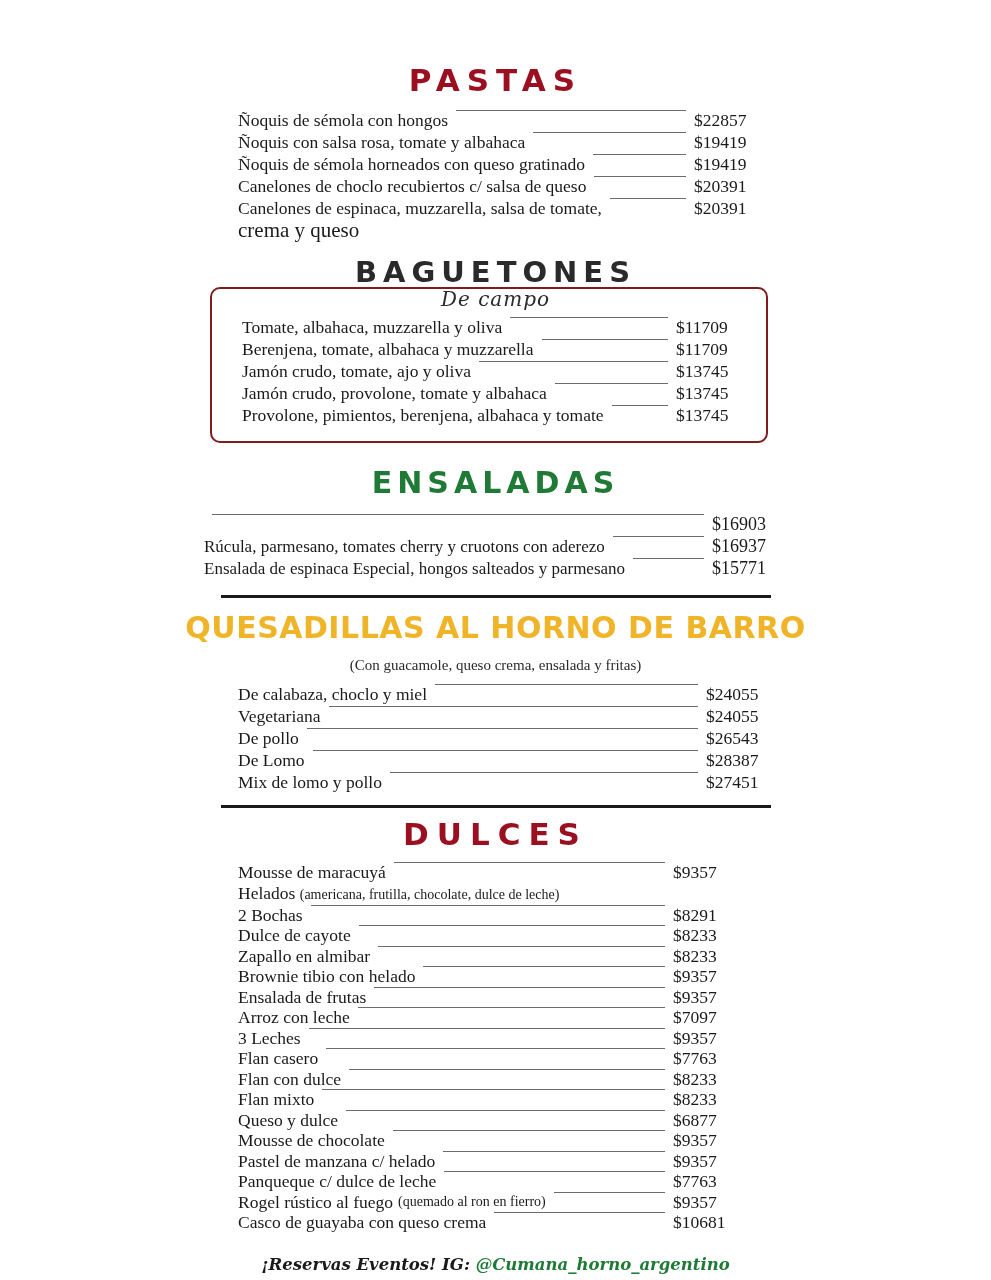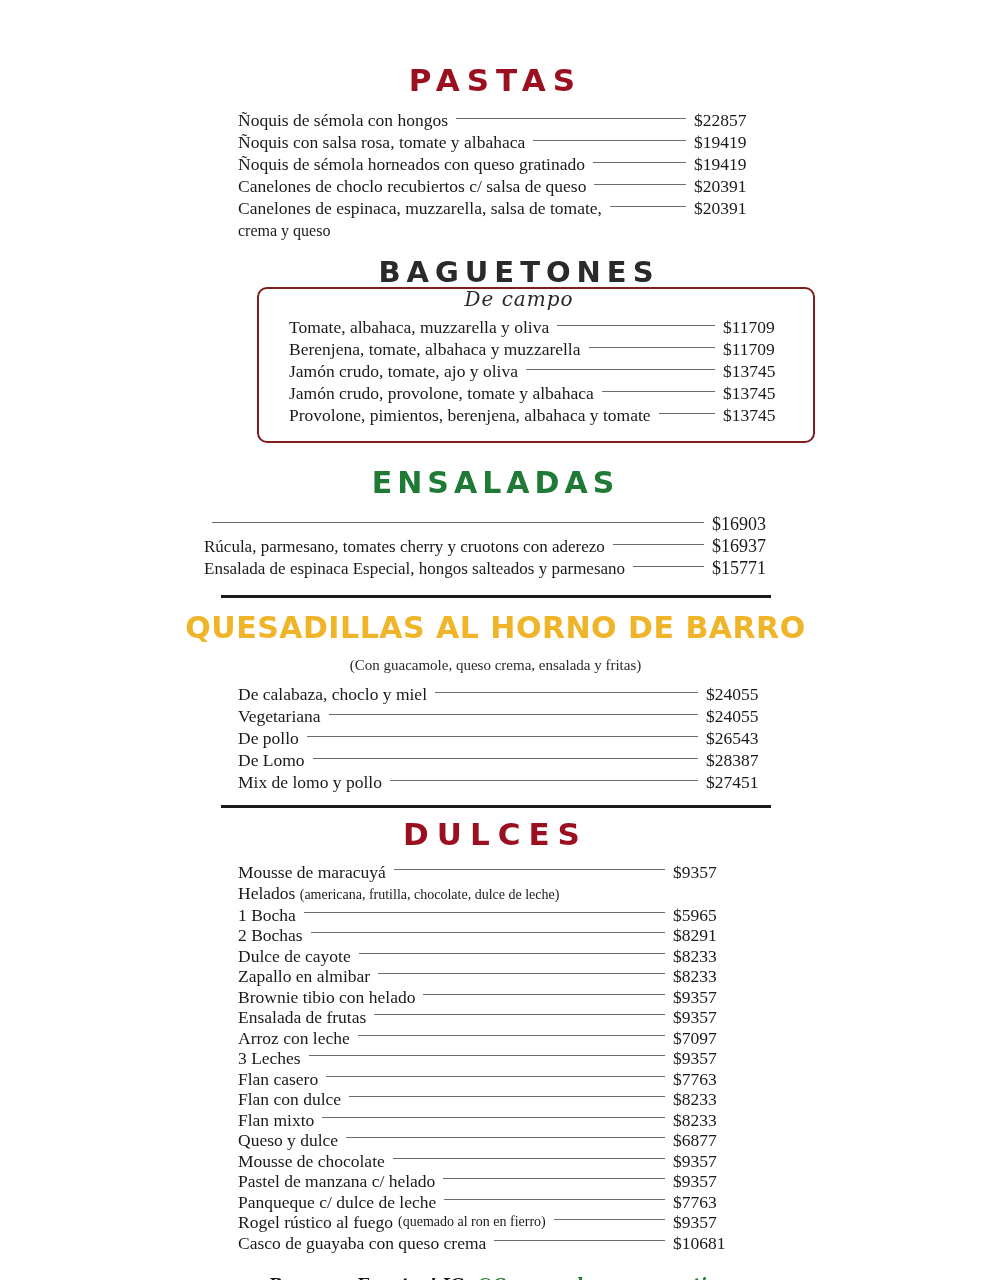--- a/index.html
+++ b/index.html
@@ -78,21 +78,21 @@
   }
 
   
   .items {
     margin: 0;
     padding: 0;
     list-style: none;
   }
   .row {
     display: flex;
-    align-items: center;
+    align-items: flex-start;
     font-size: 17.5px;
     line-height: 21px;
     padding: 0;
     margin: 0 0 1px 0;
   }
   .row .name {
     white-space: nowrap;
   }
   .row .dots {
     flex: 1 1 auto;
@@ -104,35 +104,34 @@
   .row .price {
     white-space: nowrap;
     text-align: left;
     min-width: 74px;
     font-size: 17.5px;
   }
   .row .note {
     font-size: 14px;
   }
   .cont-line {
-    font-size: 16px;
+    font-size: 21px;
     line-height: 21px;
   }
 
   
   .block-pastas {
     width: 530px;
     margin-left: 238px;
     margin-top: 12px;
   }
   .block-pastas .price { min-width: 0; width: 74px; }
 
   .baguetones-wrap {
     margin-top: 14px;
-    padding-left: 47px;
   }
   .baguetones-box {
     border: 2px solid #7f1d1d;
     border-radius: 10px;
     width: 558px;
     margin-left: 210px;
     margin-top: -24px;
     padding: 28px 16px 14px 30px;
     box-sizing: border-box;
     position: relative;
@@ -321,25 +320,20 @@
     <li class="row">
       <span class="name">Mousse de maracuyá</span>
       <span class="dots"></span>
       <span class="price">$9357</span>
     </li>
     <li class="helados-line">
       <span>Helados</span>
       <span class="note">(americana, frutilla, chocolate, dulce de leche)</span>
     </li>
     <li class="row">
-      <span class="name">1 Bocha</span>
-      <span class="dots"></span>
-      <span class="price">$5965</span>
-    </li>
-    <li class="row">
       <span class="name">2 Bochas</span>
       <span class="dots"></span>
       <span class="price">$8291</span>
     </li>
     <li class="row">
       <span class="name">Dulce de cayote</span>
       <span class="dots"></span>
       <span class="price">$8233</span>
     </li>
     <li class="row">

